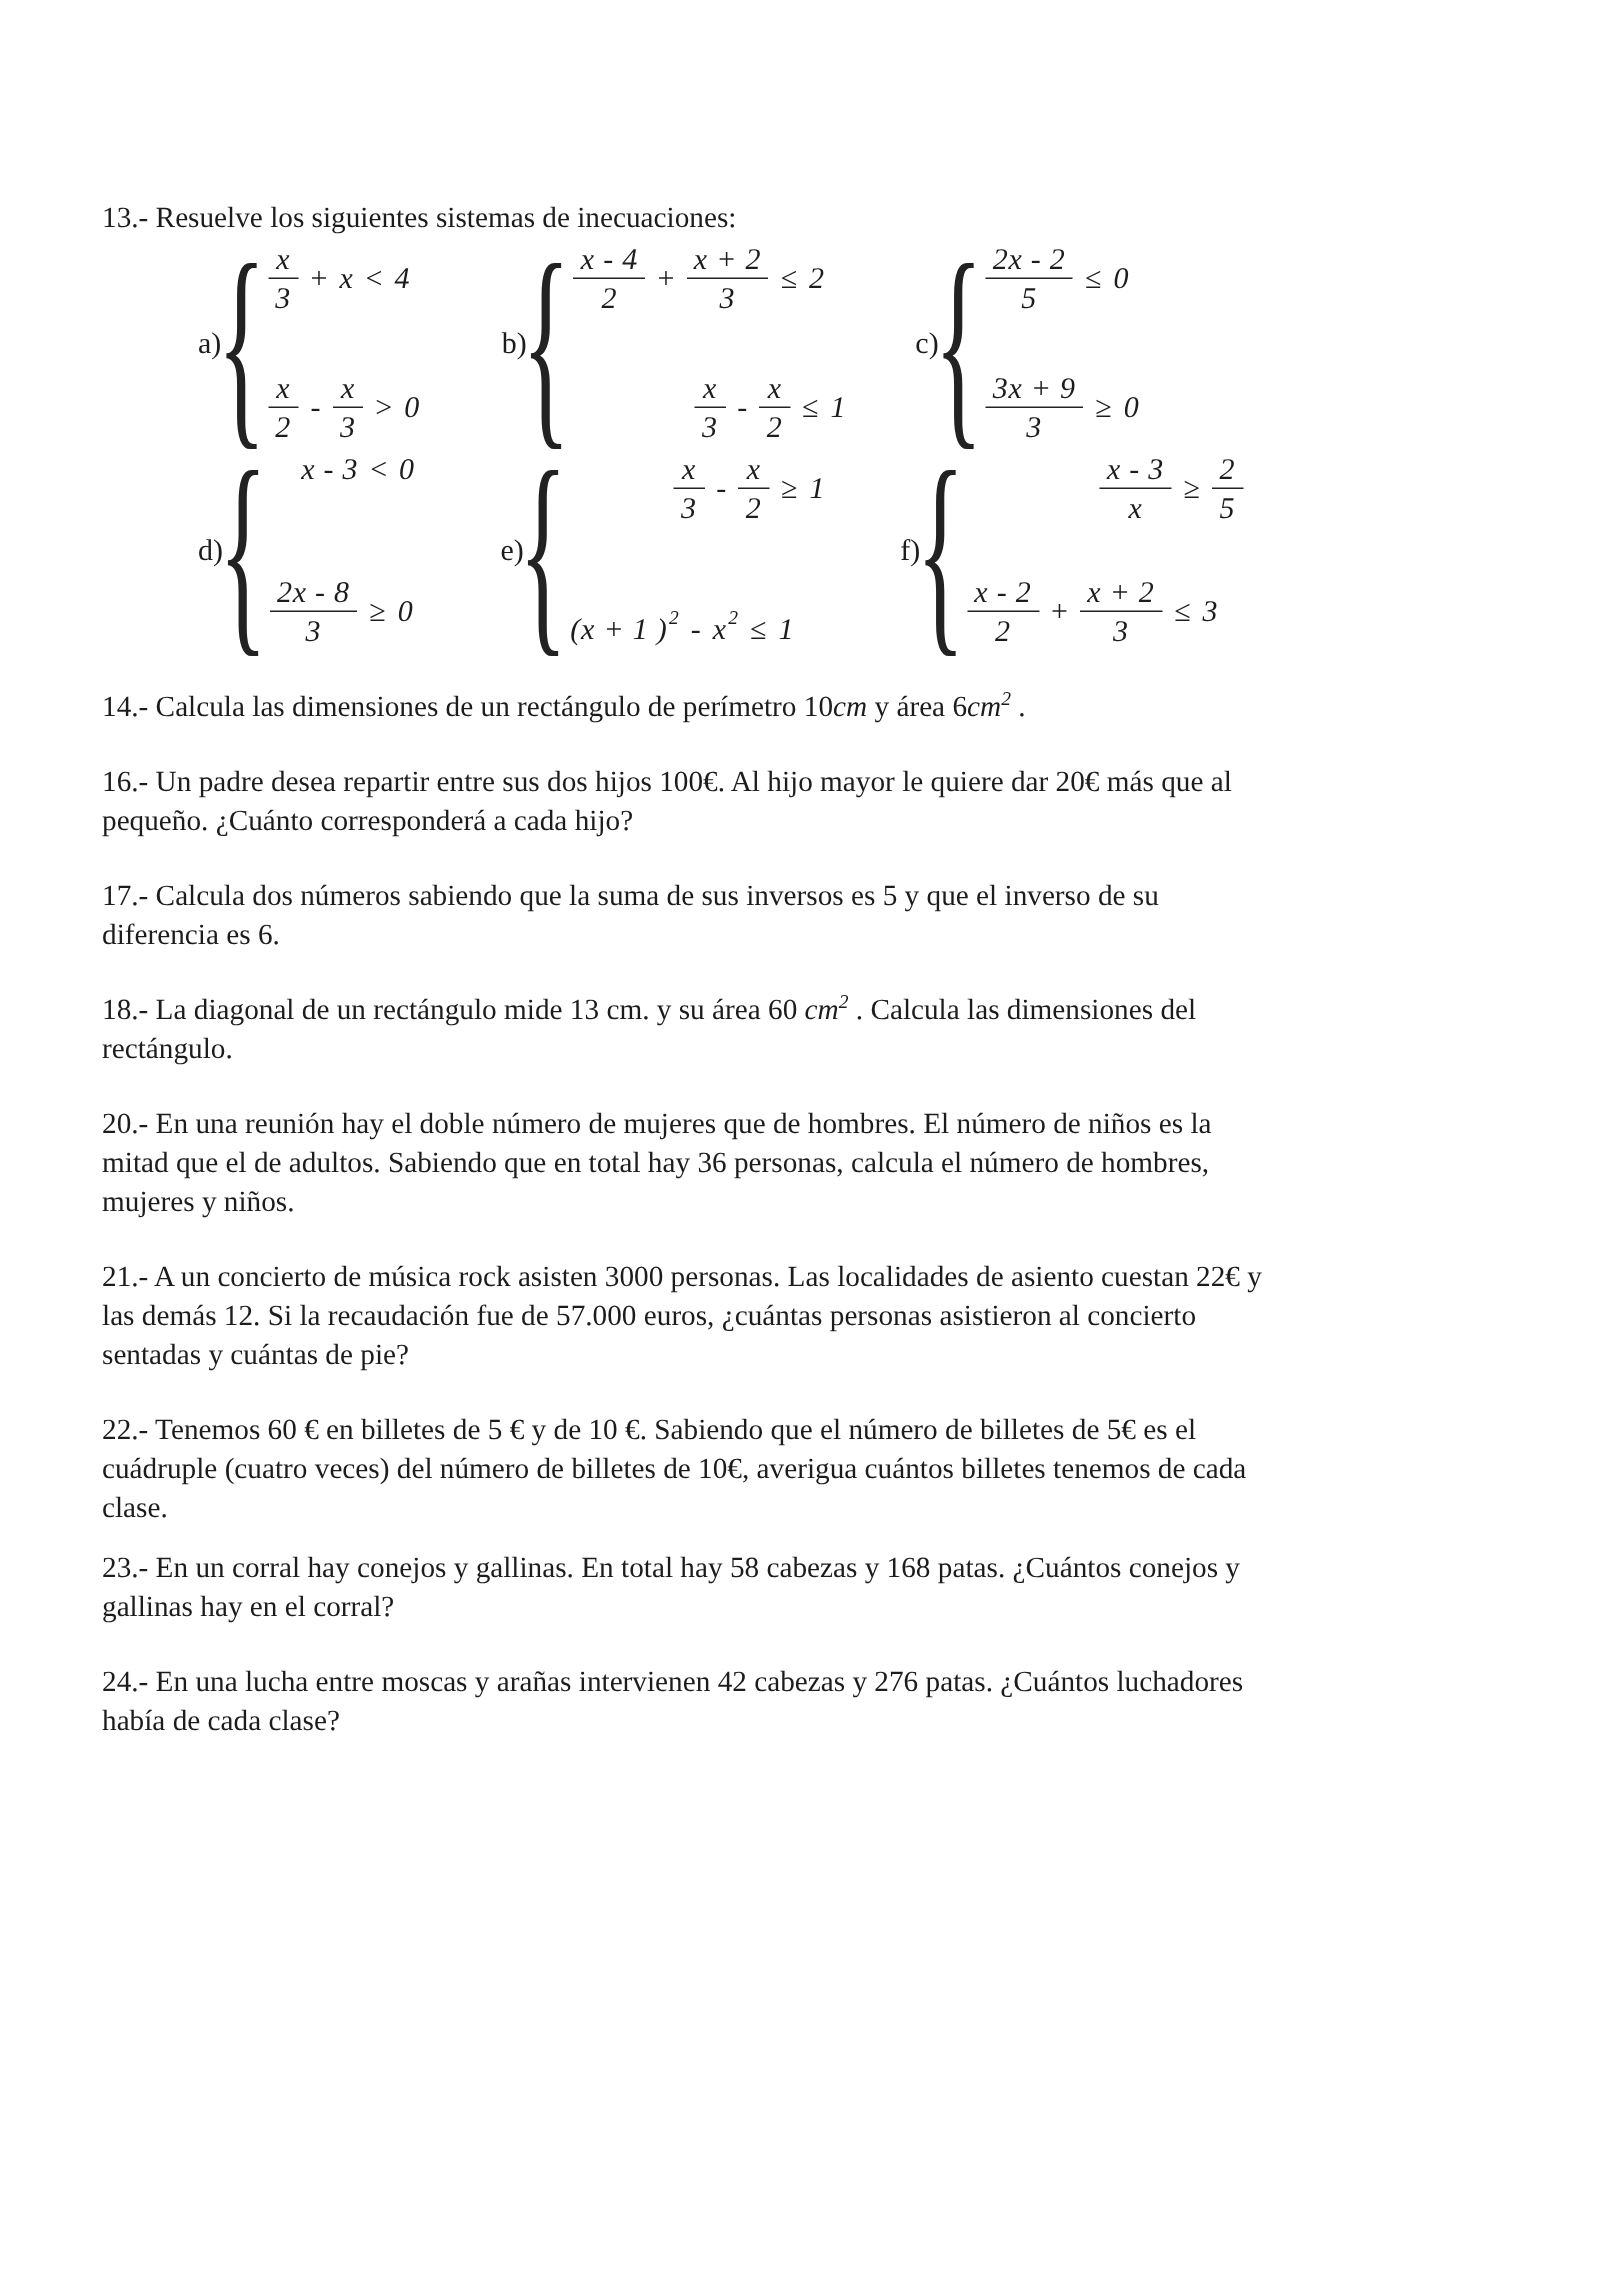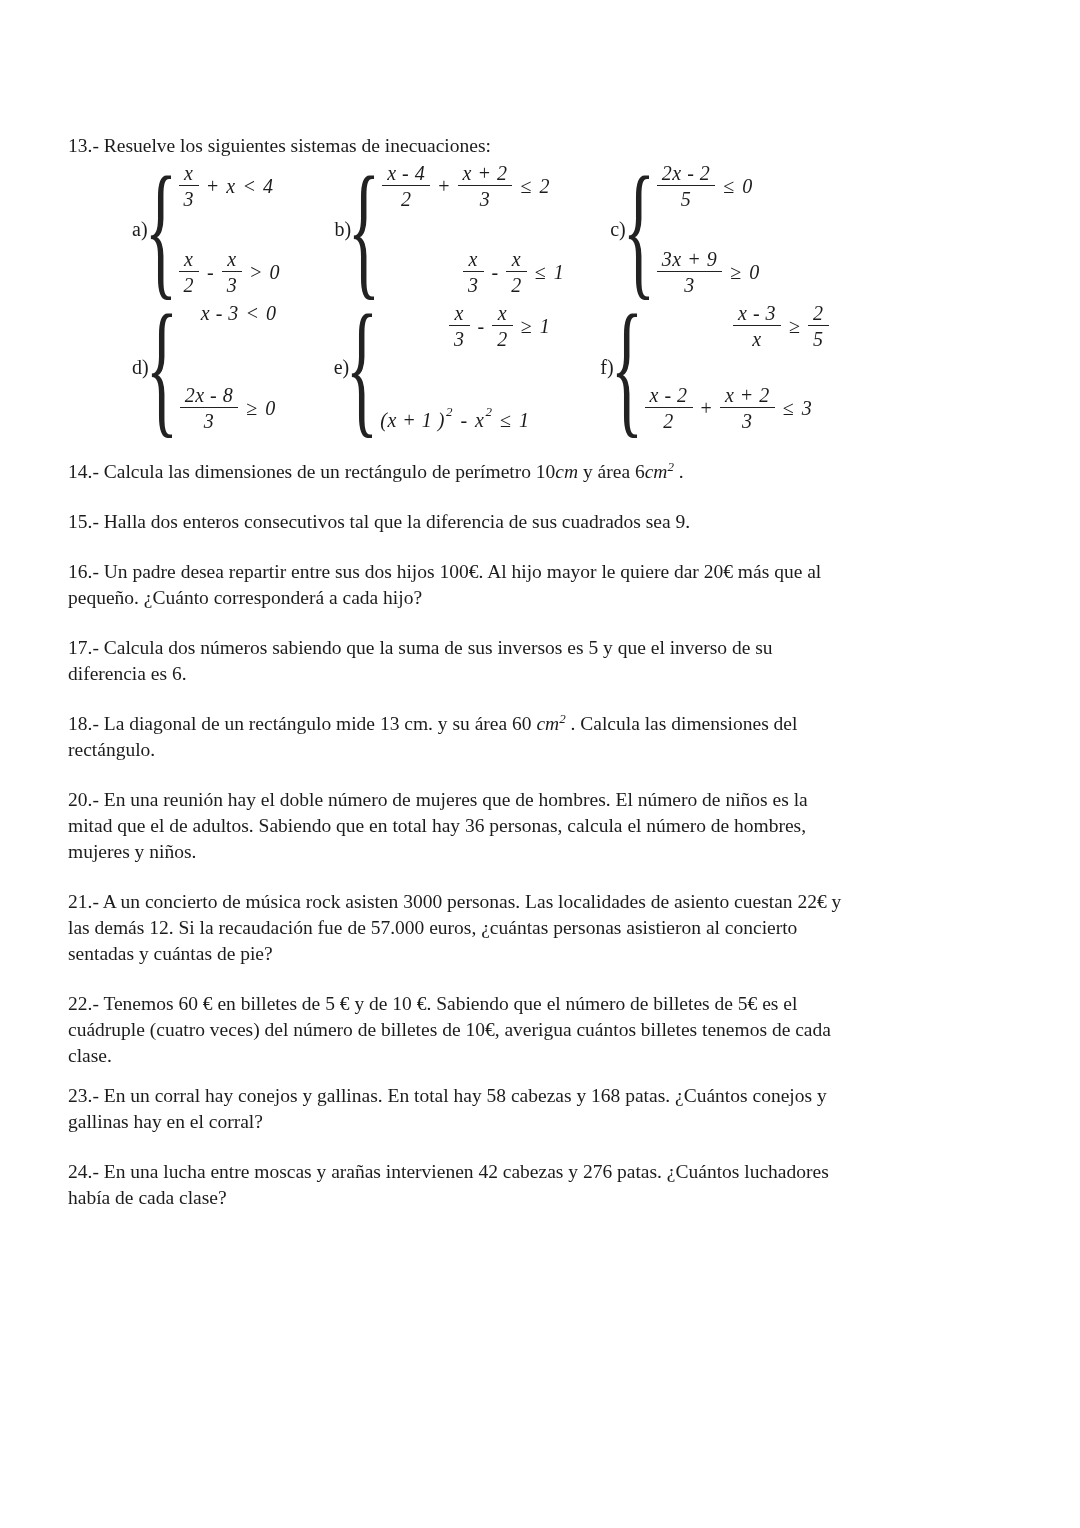--- a/index.html
+++ b/index.html
@@ -259,21 +259,20 @@
               </span>
               <span class="op">≤</span>
               <span class="math">3</span>
             </div>
           </div>
         </div>
       </div>
   </div>
   <div class="problems">
       <p class="problem">14.- Calcula las dimensiones de un rectángulo de perímetro 10<span class="imath">cm</span> y área 6<span class="imath">cm</span><span class="psup">2</span> .</p>
-      <p class="problem">15.- Halla dos enteros consecutivos tal que la diferencia de sus cuadrados sea 9.</p>
       <p class="problem">16.- Un padre desea repartir entre sus dos hijos 100€. Al hijo mayor le quiere dar 20€ más que al pequeño. ¿Cuánto corresponderá a cada hijo?</p>
       <p class="problem">17.- Calcula dos números sabiendo que la suma de sus inversos es 5 y que el inverso de su diferencia es 6.</p>
       <p class="problem">18.- La diagonal de un rectángulo mide 13 cm. y su área 60 <span class="imath">cm</span><span class="psup">2</span> . Calcula las dimensiones del rectángulo.</p>
       <p class="problem">20.- En una reunión hay el doble número de mujeres que de hombres. El número de niños es la mitad que el de adultos. Sabiendo que en total hay 36 personas, calcula el número de hombres, mujeres y niños.</p>
       <p class="problem">21.- A un concierto de música rock asisten 3000 personas. Las localidades de asiento cuestan 22€ y las demás 12. Si la recaudación fue de 57.000 euros, ¿cuántas personas asistieron al concierto sentadas y cuántas de pie?</p>
       <p class="problem">22.- Tenemos 60 € en billetes de 5 € y de 10 €. Sabiendo que el número de billetes de 5€ es el cuádruple (cuatro veces) del número de billetes de 10€, averigua cuántos billetes tenemos de cada clase.</p>
       <p class="problem tight">23.- En un corral hay conejos y gallinas. En total hay 58 cabezas y 168 patas. ¿Cuántos conejos y gallinas hay en el corral?</p>
       <p class="problem">24.- En una lucha entre moscas y arañas intervienen 42 cabezas y 276 patas. ¿Cuántos luchadores había de cada clase?</p>
     </div>
 </div>

